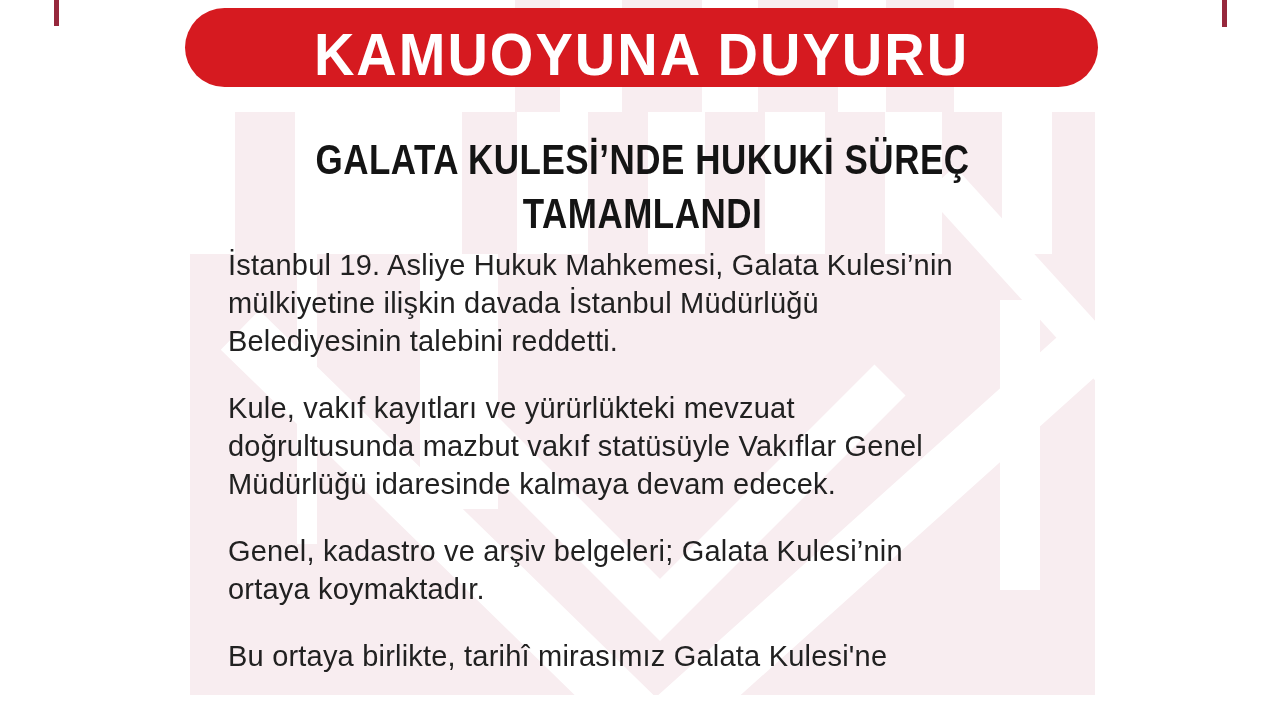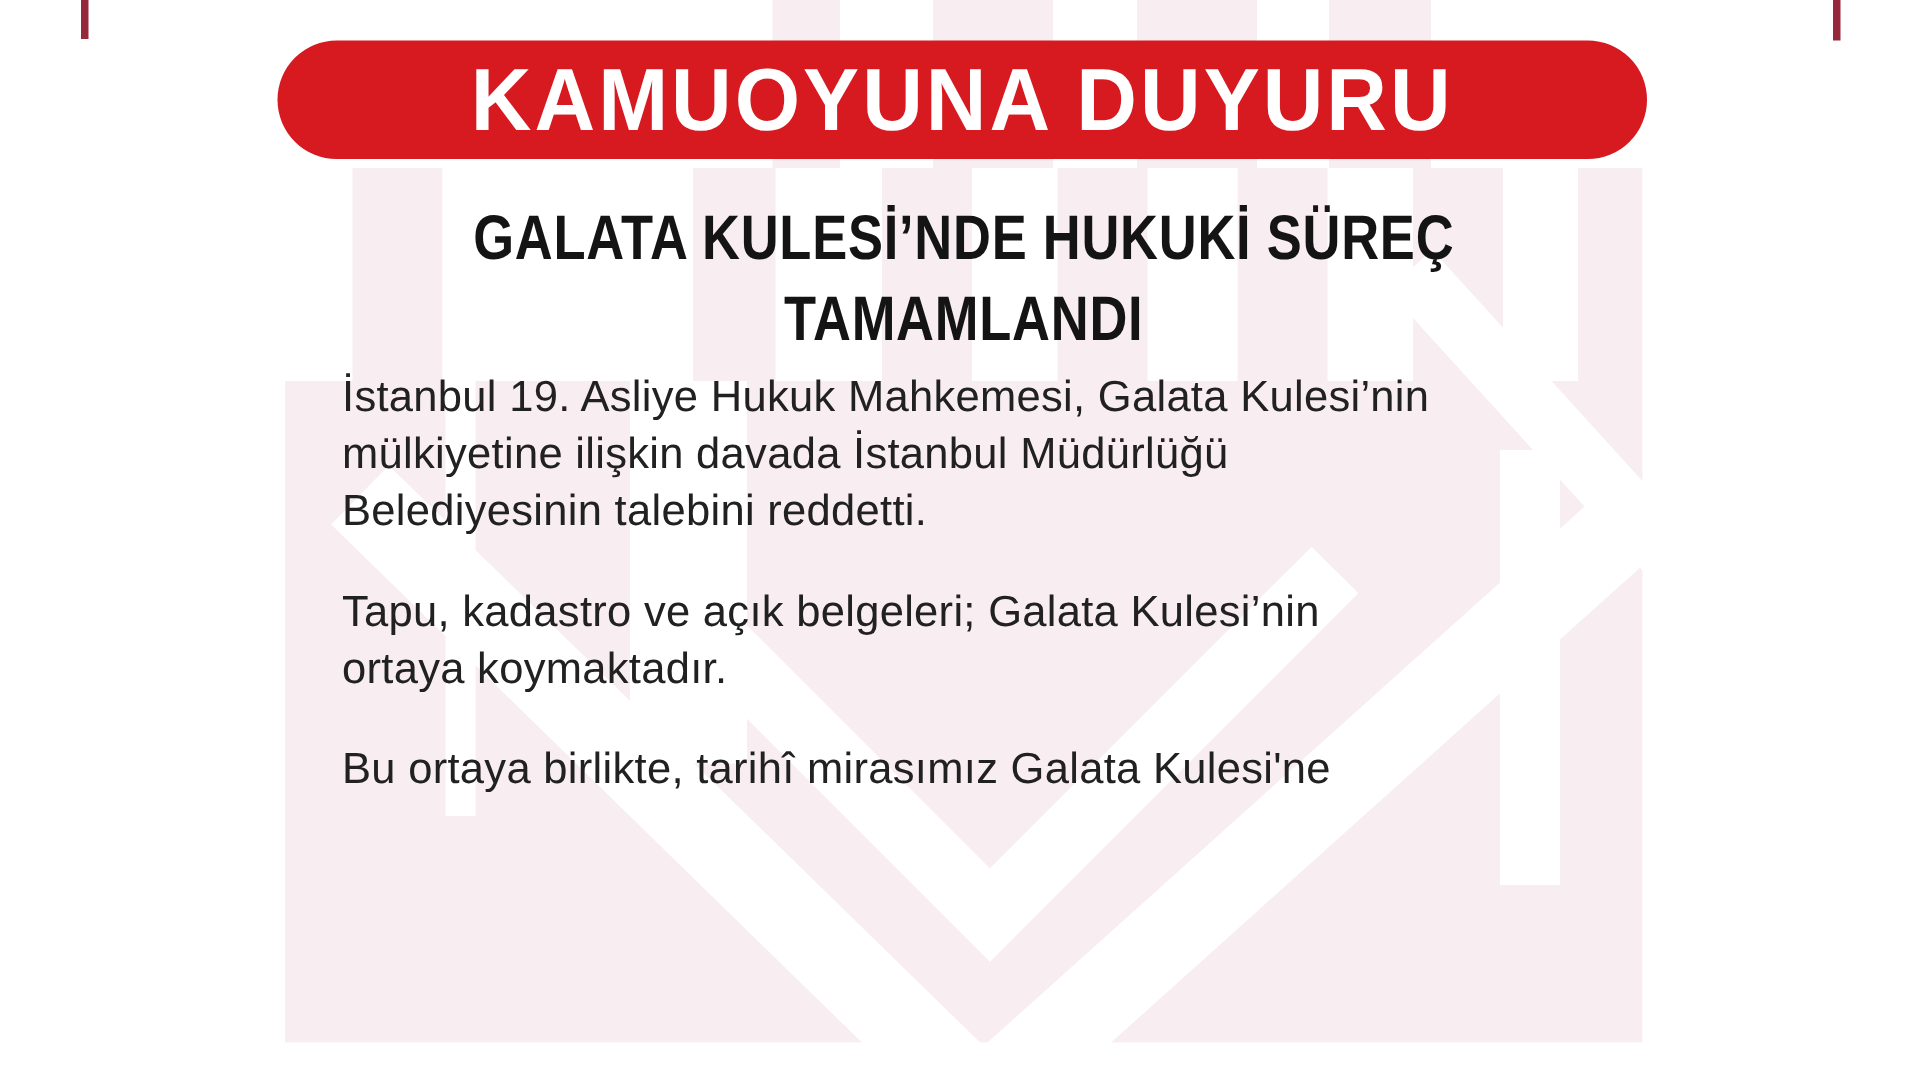--- a/index.html
+++ b/index.html
@@ -35,26 +35,26 @@
     top: 0;
     width: 5px;
     background: var(--tick_red);
     z-index: 2;
   }
   .tick-left  { left: 54px;  height: 26px; }
   .tick-right { left: 1222px; height: 27px; }
   
   .banner {
     position: absolute;
-    left: 185px; top: 27px;
+    left: 185px; top: 8px;
     width: 913px; height: 79px;
     background: var(--banner_red);
     border-radius: 40px;
     display: flex;
-    align-items: center;
+    align-items: flex-end;
     justify-content: center;
     z-index: 3;
   }
   .banner-label {
     color: #ffffff;
     font-size: 56px;
     font-weight: bold;
     letter-spacing: 2px;
     white-space: nowrap;
     transform: scaleY(1.05);
@@ -132,21 +132,26 @@
     <div class="heading-line">TAMAMLANDI</div>
   </h1>
 
   <div class="body-copy">
     <div class="para">
       <div class="line">İstanbul 19. Asliye Hukuk Mahkemesi, Galata Kulesi’nin</div>
       <div class="line">mülkiyetine ilişkin davada İstanbul Müdürlüğü</div>
       <div class="line">Belediyesinin talebini reddetti.</div>
     </div>
     <div class="para">
-      <div class="line">Tapu, kadastro ve açık belgeleri; Galata Kulesi’nin</div>
+      <div class="line">Kule, vakıf kayıtları ve yürürlükteki mevzuat</div>
+      <div class="line">doğrultusunda mazbut vakıf statüsüyle Vakıflar Genel</div>
+      <div class="line">Müdürlüğü idaresinde kalmaya devam edecek.</div>
+    </div>
+    <div class="para">
+      <div class="line">Genel, kadastro ve arşiv belgeleri; Galata Kulesi’nin</div>
       <div class="line">ortaya koymaktadır.</div>
     </div>
     <div class="para">
       <div class="line">Bu ortaya birlikte, tarihî mirasımız Galata Kulesi'ne</div>
     </div>
   </div>
 
 </div>
 
 </body></html>

